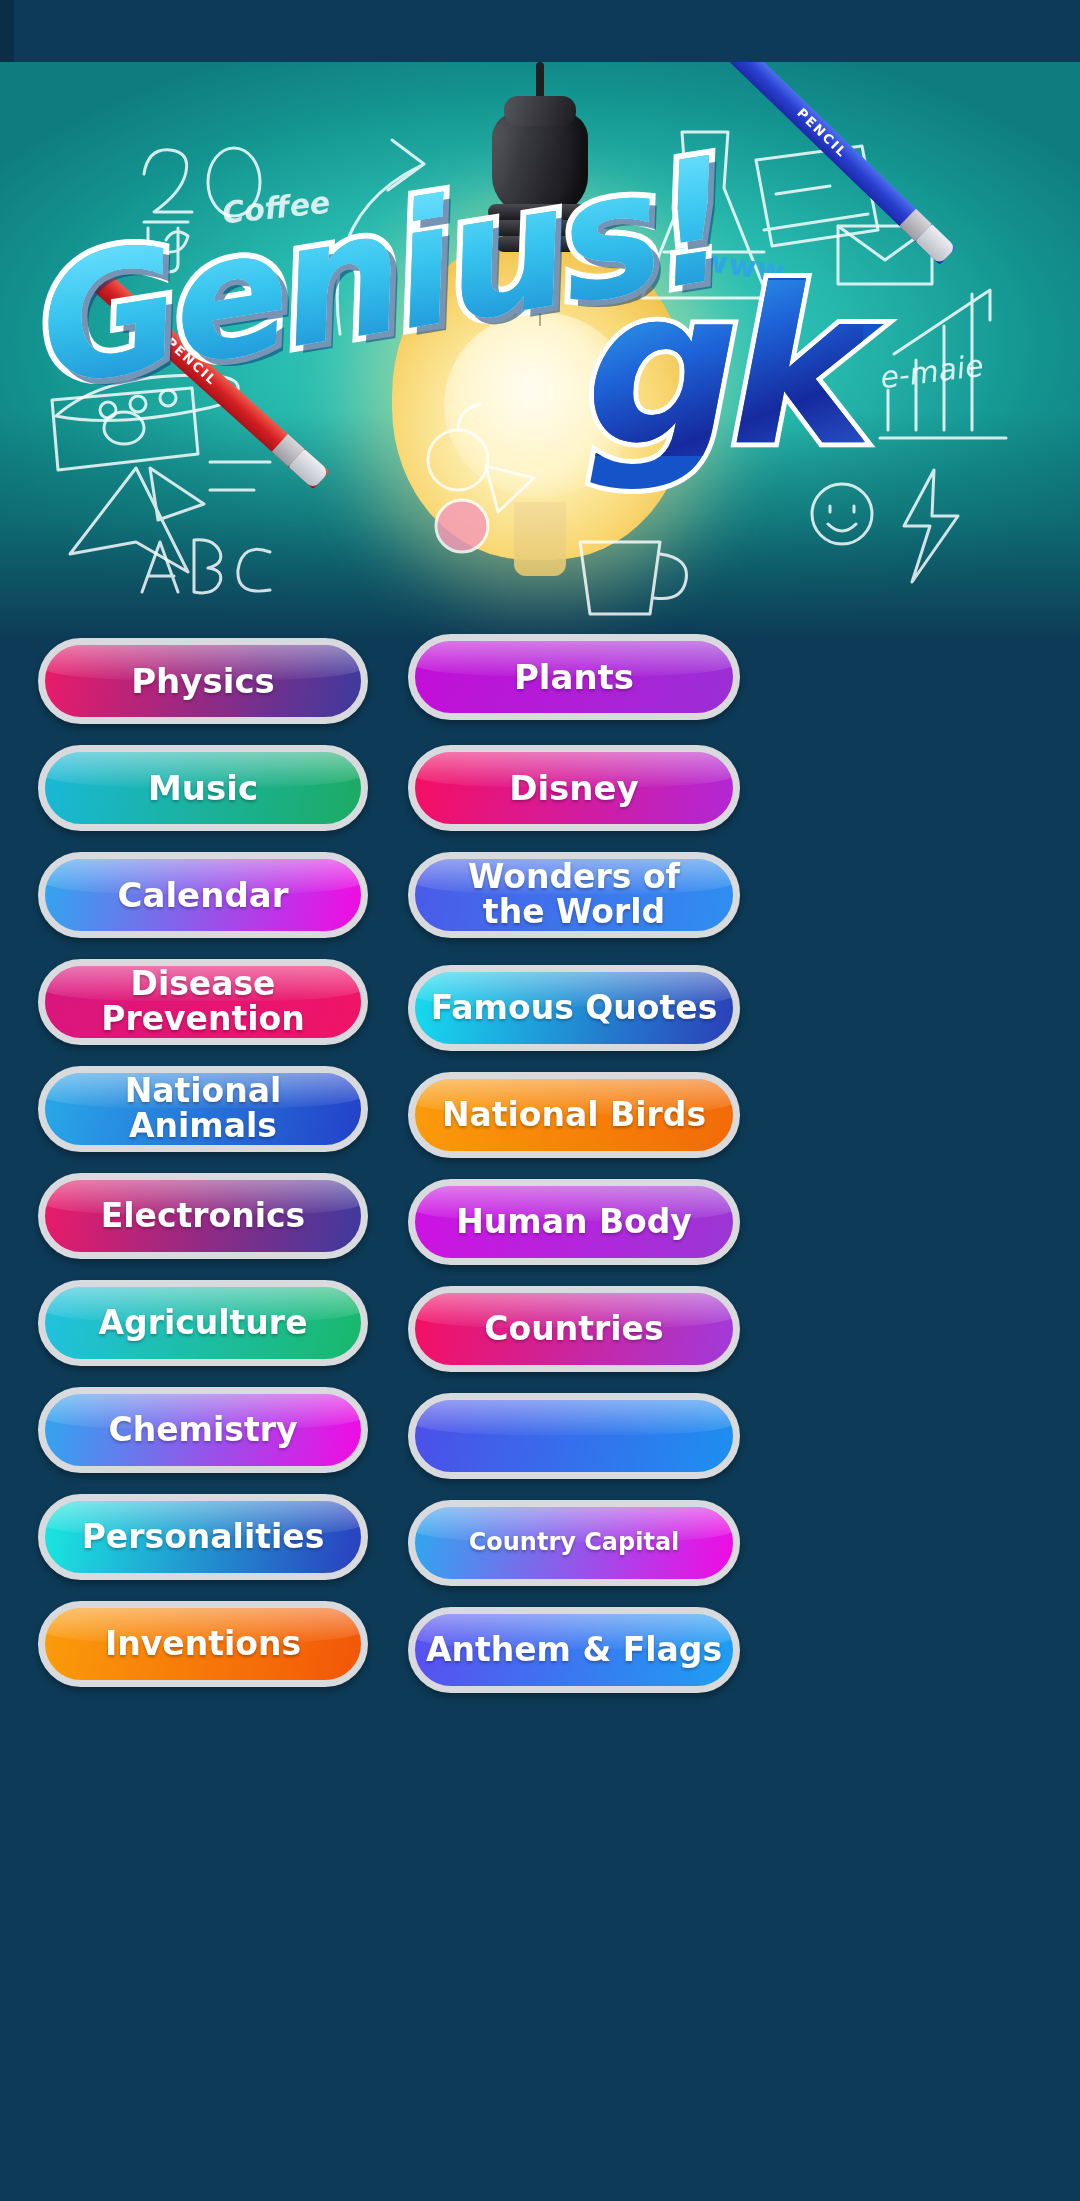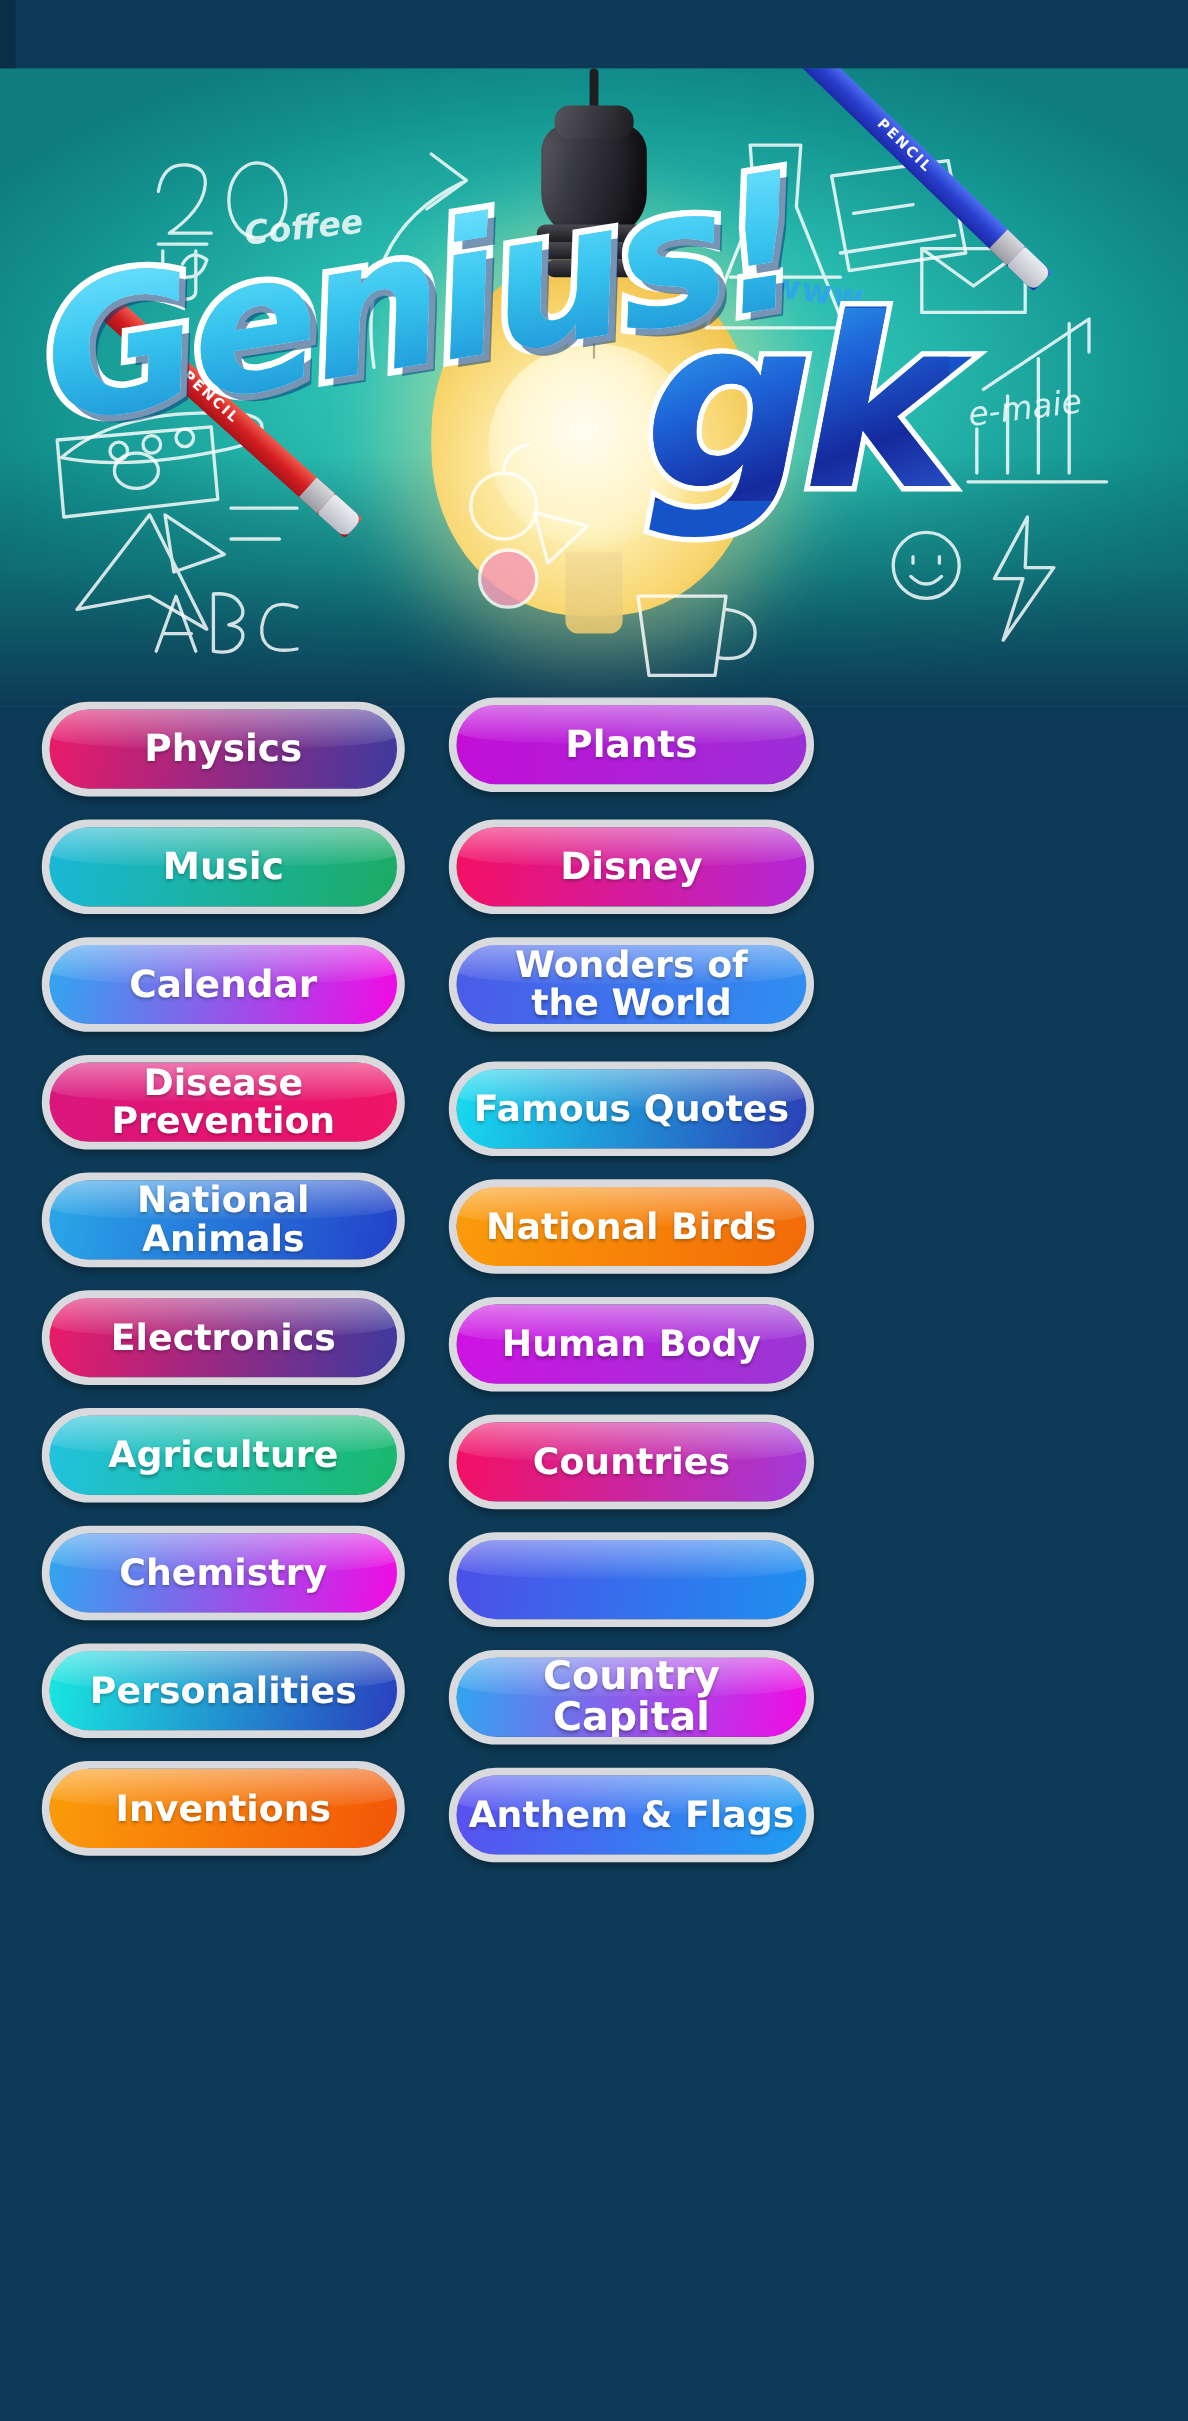--- a/index.html
+++ b/index.html
@@ -412,21 +412,21 @@
           <div class="gloss"></div>
         </div>
       </div>
       <div class="row">
         <div class="qbtn col-l" style="top: 8px; height: 86px; background: linear-gradient(100deg, rgb(25, 232, 224) 0%, rgb(42, 63, 191) 100%);">
           <div class="gloss"></div>
           <div class="lab" style="font-size: 33px;">Personalities</div>
         </div>
         <div class="qbtn col-r" style="top: 14px; height: 86px; background: linear-gradient(100deg, rgb(47, 167, 239) 0%, rgb(242, 10, 228) 100%);">
           <div class="gloss"></div>
-          <div class="lab" style="font-size: 36px;">Country Capital</div>
+          <div class="lab" style="font-size: 24px;">Country Capital</div>
         </div>
       </div>
       <div class="row">
         <div class="qbtn col-l" style="top: 8px; height: 86px; background: linear-gradient(100deg, rgb(251, 156, 10) 0%, rgb(242, 86, 7) 100%);">
           <div class="gloss"></div>
           <div class="lab" style="font-size: 33px;">Inventions</div>
         </div>
         <div class="qbtn col-r" style="top: 14px; height: 86px; background: linear-gradient(100deg, rgb(90, 79, 240) 0%, rgb(29, 159, 242) 100%);">
           <div class="gloss"></div>
           <div class="lab" style="font-size: 33px;">Anthem &amp; Flags</div>

